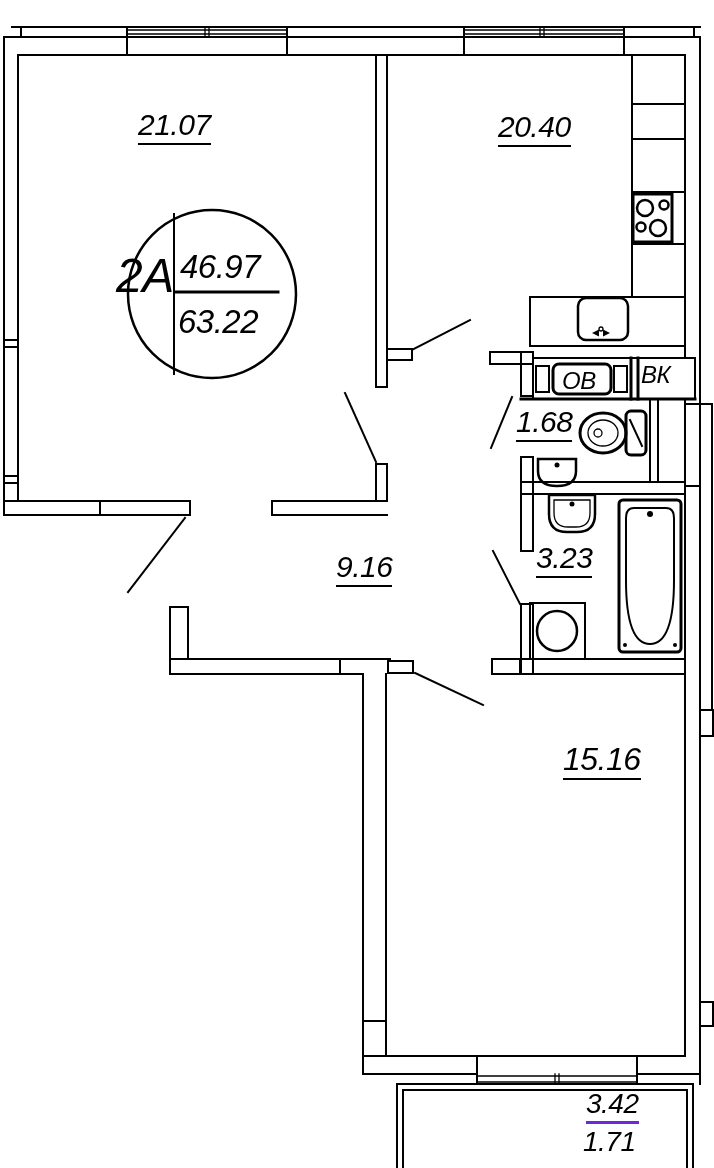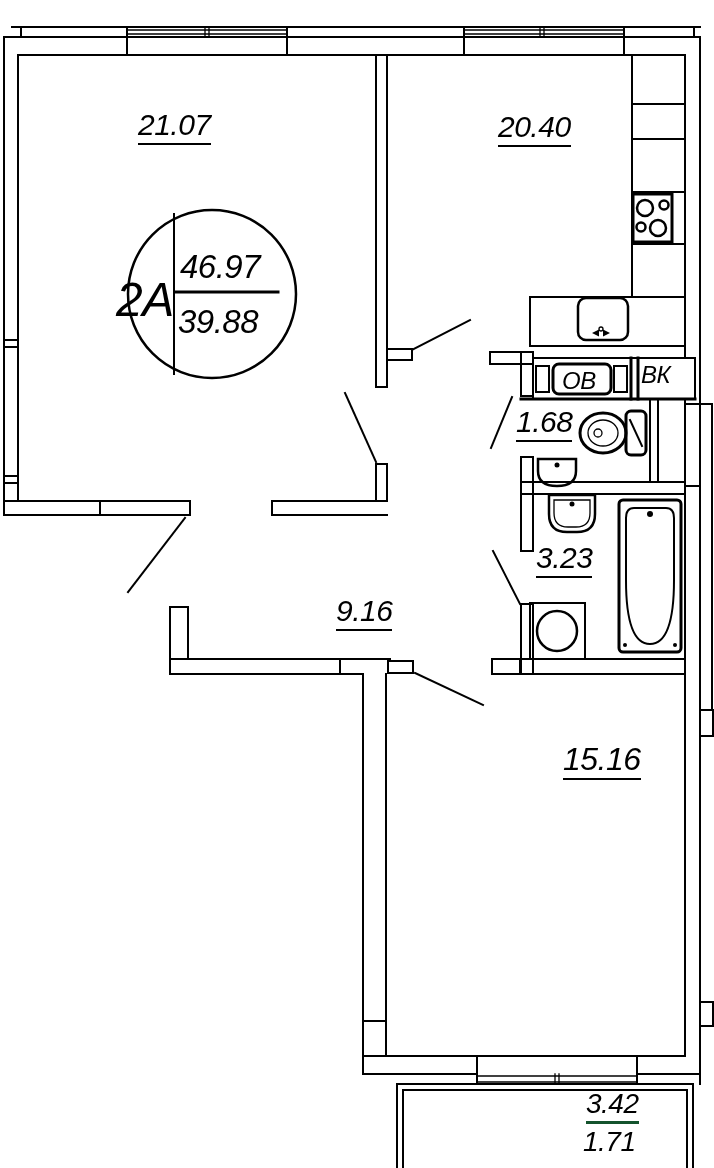--- a/index.html
+++ b/index.html
@@ -5,21 +5,21 @@
   html,body{margin:0;padding:0;background:#fff;}
   .plan{position:relative;width:714px;height:1168px;background:#fff;overflow:hidden;
         font-family:Liberation Sans, sans-serif;margin-top:24px;}
   svg{position:absolute;left:0;top:0;}
   svg line,svg path,svg rect,svg circle,svg ellipse{stroke:#000;fill:none;stroke-linecap:square;}
   .w1{stroke-width:1.3}.w2{stroke-width:2}.w25{stroke-width:2.5}.w3{stroke-width:3}
   .fill{fill:#000;stroke:none}
   .lbl{position:absolute;color:#000;font-style:italic;line-height:1;white-space:nowrap;
        letter-spacing:-0.5px;}
   .u{border-bottom:2px solid #000;padding-bottom:3px;}
-  .u3{border-bottom:3px solid #14532d;padding-bottom:3px;}
+  .u3{border-bottom:3px solid #6d28d9;padding-bottom:3px;}
   .f30{font-size:30px}.f32{font-size:32px}.f28{font-size:28px}
   .f48{font-size:48px}.f33{font-size:33px}.f22{font-size:24px}.f24{font-size:24px}
 </style>
 </head>
 <body>
 
 <div class="plan">
 <svg width="714" height="1168" viewBox="0 0 714 1168">
 
   <g>
@@ -239,24 +239,24 @@
 
   <g>
     <circle class="w25" cx="212" cy="270" r="84"></circle>
     <line class="w2" x1="174" y1="190" x2="174" y2="350"></line>
     <line class="w3" x1="176" y1="268" x2="278" y2="268"></line>
   </g>
 </svg>
 
   <div class="lbl f30 u" style="left:138px;top:86px">21.07</div>
   <div class="lbl f30 u" style="left:498px;top:88px">20.40</div>
-  <div class="lbl f30 u" style="left:336px;top:572px">9.16</div>
+  <div class="lbl f30 u" style="left:336px;top:528px">9.16</div>
   <div class="lbl f30 u" style="left:516px;top:383px">1.68</div>
   <div class="lbl f30 u" style="left:536px;top:519px">3.23</div>
   <div class="lbl f32 u" style="left:563px;top:719px">15.16</div>
   <div class="lbl f28 u3" style="left:586px;top:1066px">3.42</div>
   <div class="lbl f28" style="left:583px;top:1104px">1.71</div>
   <div class="lbl f22" style="left:562px;top:345px">ОВ</div>
   <div class="lbl f24" style="left:641px;top:339px">ВК</div>
-  <div class="lbl f48" style="left:116px;top:252px">2А</div>
+  <div class="lbl f48" style="left:116px;top:228px">2А</div>
   <div class="lbl f33" style="left:180px;top:226px">46.97</div>
-  <div class="lbl f33" style="left:178px;top:281px">39.88</div>
+  <div class="lbl f33" style="left:178px;top:281px">63.22</div>
 </div>
 
 </body></html>

